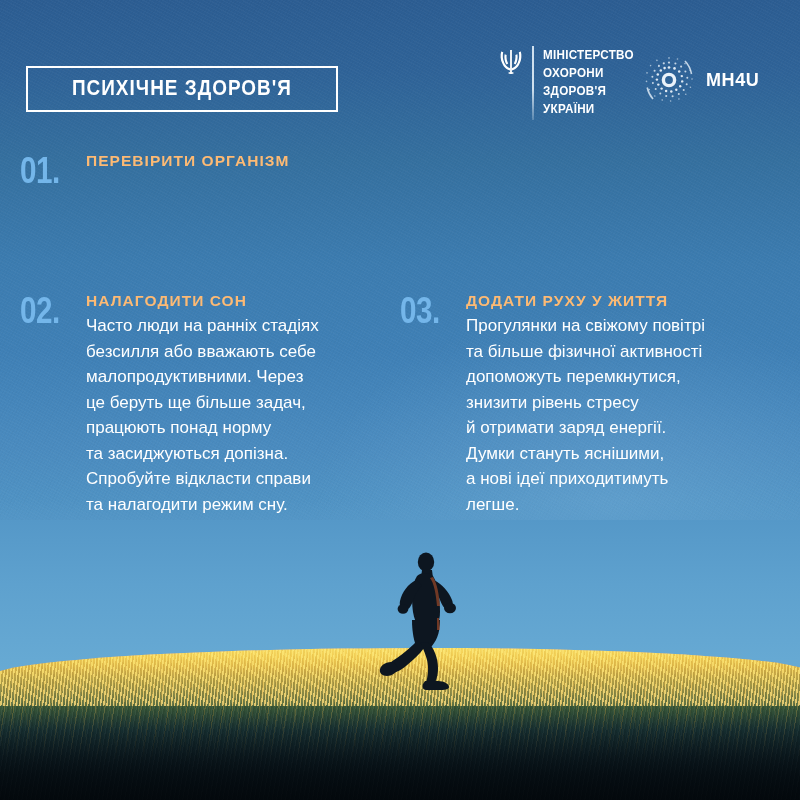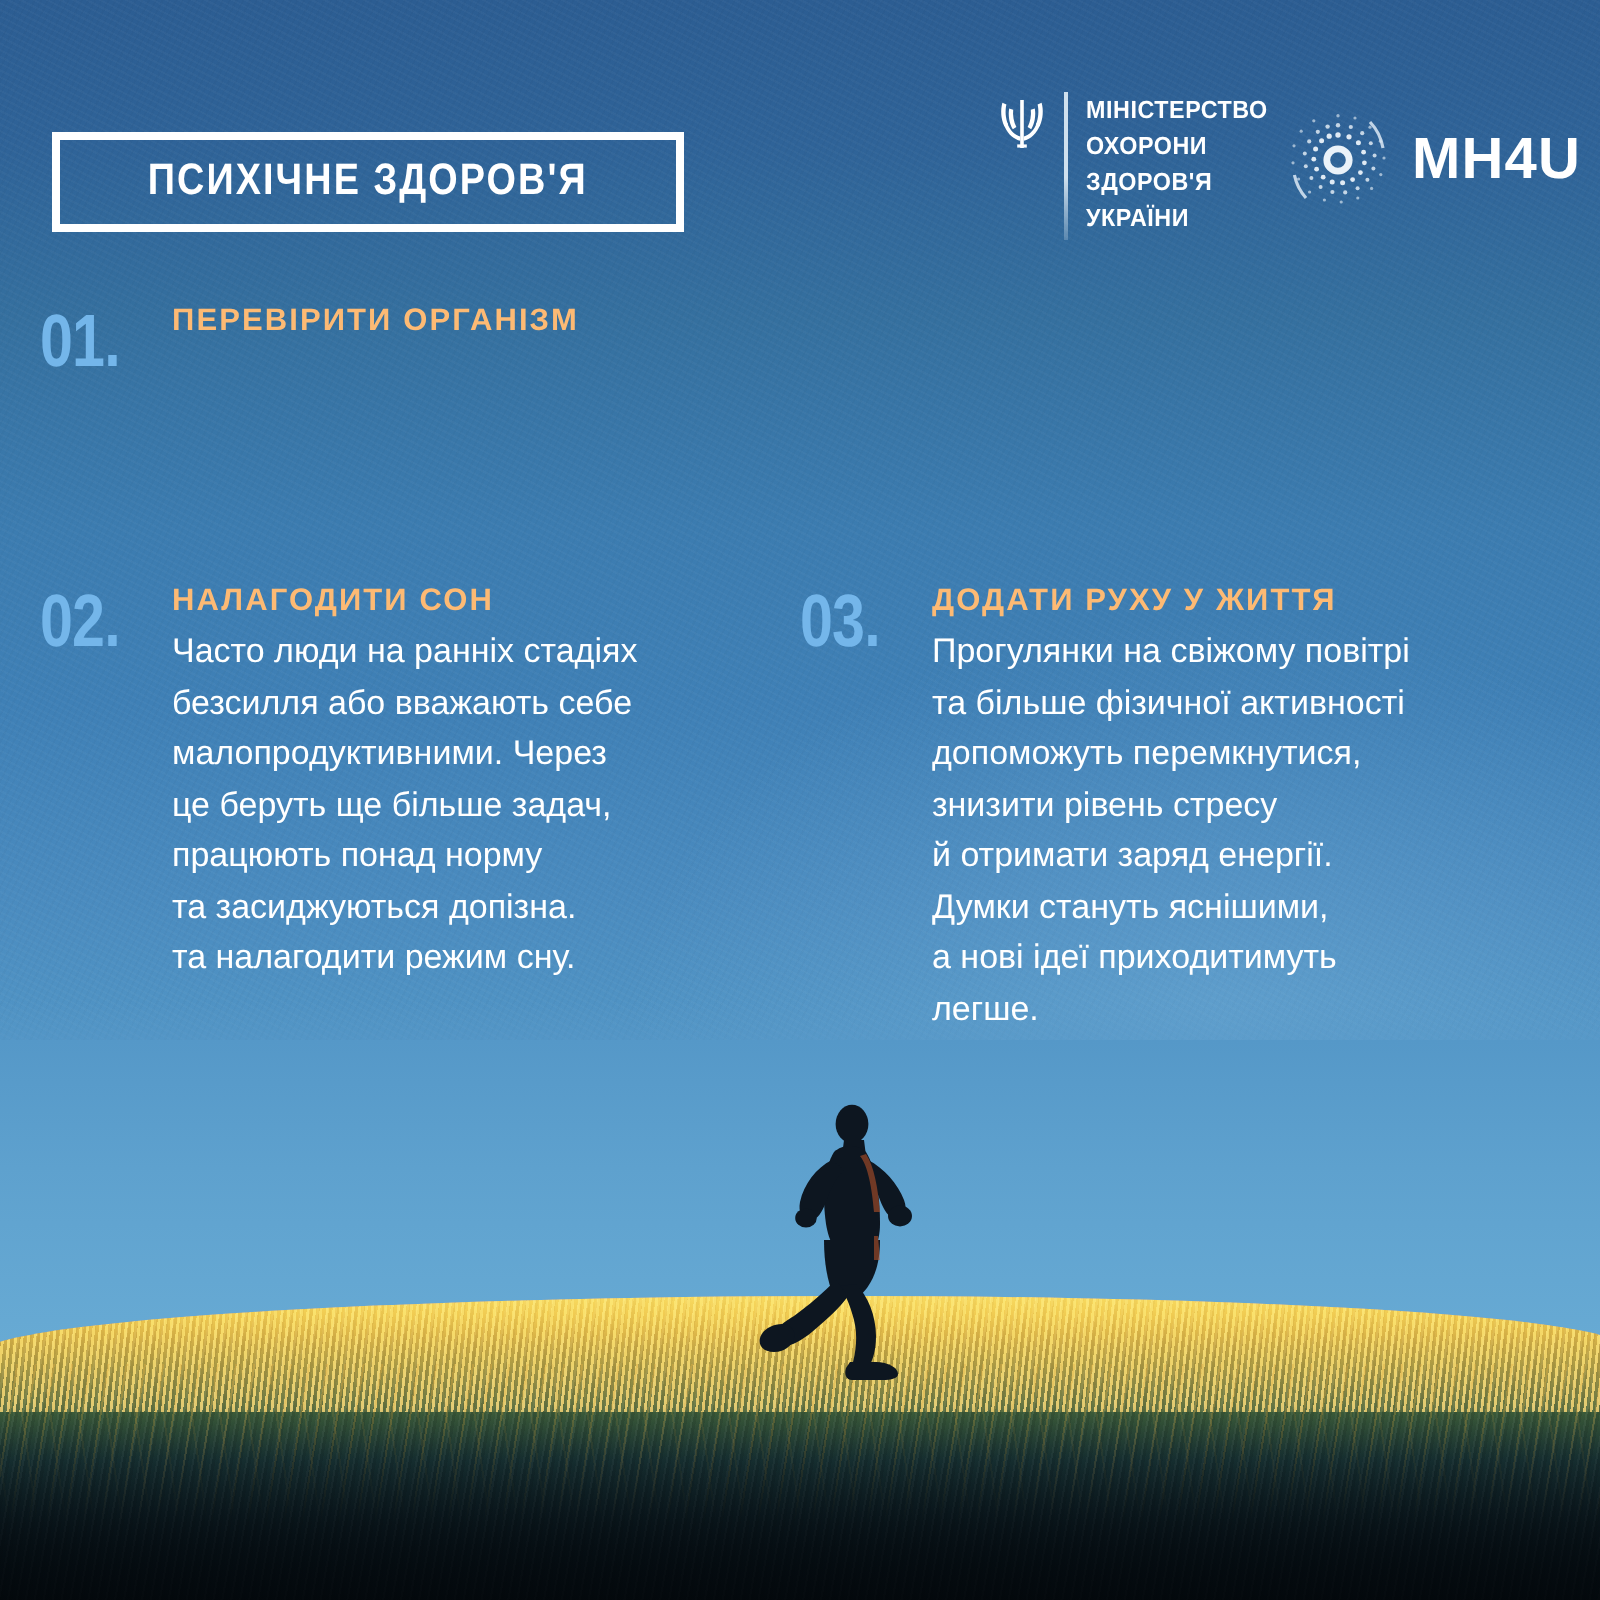--- a/index.html
+++ b/index.html
@@ -41,21 +41,21 @@
     position:absolute; left:300px; top:300px; width:620px; height:420px;
     background:radial-gradient(ellipse at 50% 50%, rgba(150,200,235,.22) 0%, rgba(150,200,235,0) 68%);
     z-index:1; pointer-events:none;
   }
 
   
   .header { position:absolute; left:0; top:0; width:800px; height:140px; z-index:6; }
 
   .title-badge{
     position:absolute; left:26px; top:66px;
-    border:4px solid #ffffff;
+    border:2px solid #ffffff;
     padding:9px 26px 11px 26px;
     display:flex; align-items:center; justify-content:center;
   }
   .title-badge .t{
     color:#ffffff;
     font-size:22px;
     font-weight:bold;
     letter-spacing:1.2px;
     transform:scaleX(.86);
     transform-origin:center;
@@ -75,21 +75,21 @@
   .moz .mtext span{
     color:#ffffff; font-size:12.4px; font-weight:bold;
     letter-spacing:.3px; line-height:1.38; white-space:nowrap;
     transform:scaleX(.94); transform-origin:left center;
   }
 
   
   .mh4u{ position:absolute; left:641px; top:52px; display:flex; align-items:center; gap:9px; }
   .mh4u .mark{ width:56px; height:56px; flex:0 0 auto; }
   .mh4u .wordmark{
-    color:#ffffff; font-size:29px; font-weight:bold;
+    color:#ffffff; font-size:18px; font-weight:bold;
     letter-spacing:.6px; line-height:1; white-space:nowrap;
   }
 
   
   .content{ position:absolute; left:0; top:0; width:800px; height:800px; z-index:6; }
 
   .item{ position:absolute; display:flex; align-items:flex-start; }
   .item .num{
     color:#74b6ea;
     font-size:37px; font-weight:bold;
@@ -371,20 +371,21 @@
     <div class="num">02.</div>
     <div class="body">
       <div class="head">НАЛАГОДИТИ СОН</div>
       <div class="para">
         <span class="ln">Часто люди на ранніх стадіях</span>
         <span class="ln">безсилля або вважають себе</span>
         <span class="ln">малопродуктивними. Через</span>
         <span class="ln">це беруть ще більше задач,</span>
         <span class="ln">працюють понад норму</span>
         <span class="ln">та засиджуються допізна.</span>
+        <span class="ln">Спробуйте відкласти справи</span>
         <span class="ln">та налагодити режим сну.</span>
       </div>
     </div>
   </div>
 
   <div class="item" id="item-03">
     <div class="num">03.</div>
     <div class="body">
       <div class="head">ДОДАТИ РУХУ У ЖИТТЯ</div>
       <div class="para">

